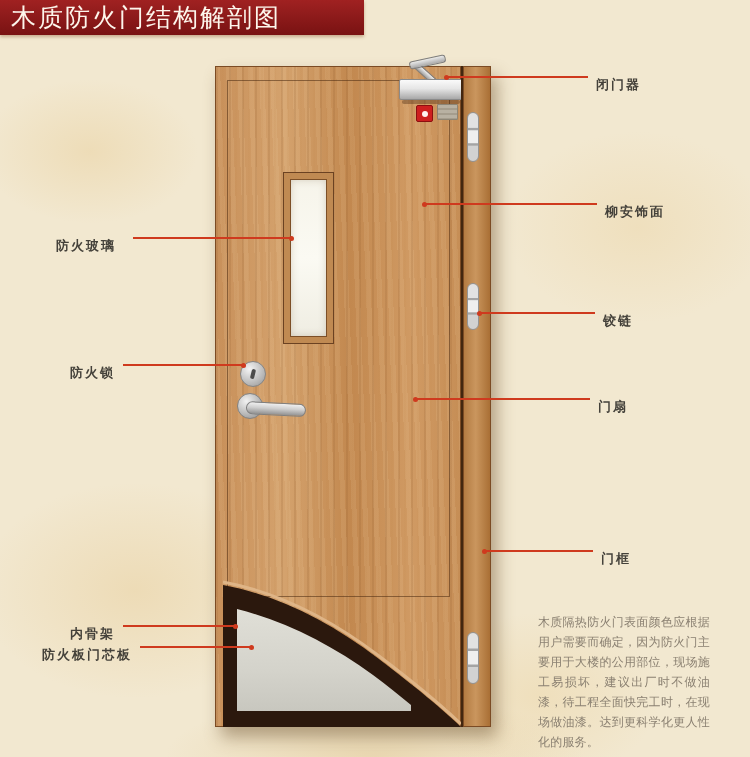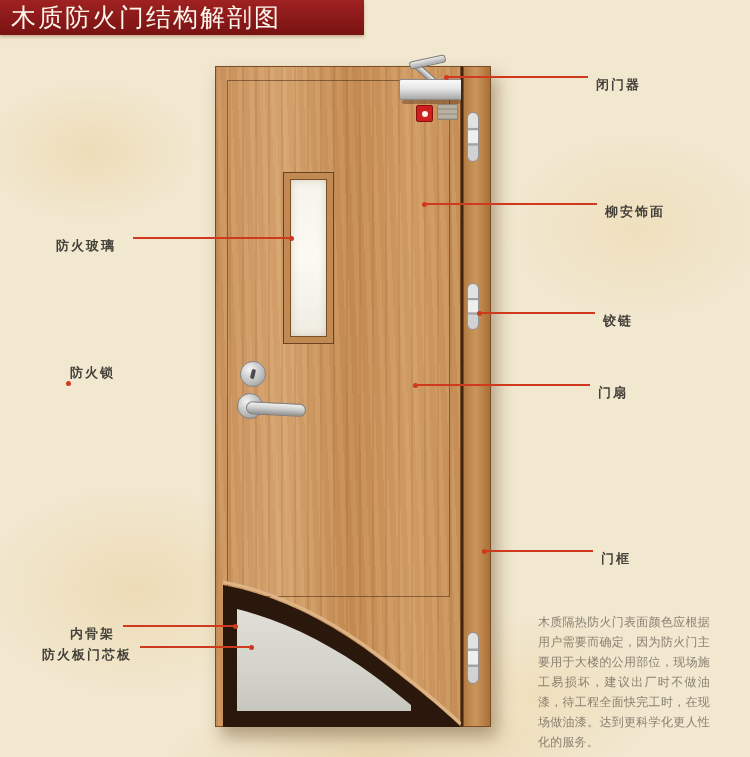--- a/index.html
+++ b/index.html
@@ -138,28 +138,28 @@
   .ann .ln{ flex:1; height:2px; background:#cf3a1e; position:relative; }
   .ann.left .t{ margin-right:8px; }
   .ann.right .t{ margin-left:8px; }
   .ann .ln i{
     position:absolute; top:-1.5px; width:5px; height:5px; border-radius:50%; background:#cf3a1e;
   }
   .ann.left .ln i{ right:-1px; }
   .ann.right .ln i{ left:-1px; }
 
   .ann.a-glass { left:56px;  top:237px; width:237px;gap:9px; }
-  .ann.a-lock  { left:70px;  top:364px; width:175px;flex-direction:column; }
+  .ann.a-lock  { left:70px;  top:364px; width:175px; }
   .ann.a-skel  { left:70px;  top:625px; width:167px; }
   .ann.a-core  { left:35px;  top:646px; width:218px;padding-left:7px; }
 
   .ann.a-closer{ left:445px; top:76px;  width:196px; }
   .ann.a-veneer{ left:423px; top:203px; width:242px; }
   .ann.a-hinge { left:478px; top:292px; width:155px;margin-top:20px; }
-  .ann.a-leafl { left:414px; top:384px; width:214px; }
+  .ann.a-leafl { left:414px; top:398px; width:214px; }
   .ann.a-frame { left:483px; top:550px; width:148px; }
 
   
   .desc{
     position:absolute; left:538px; top:612px; width:172px;
     font-size:12px; line-height:20px; color:#8b8172; letter-spacing:.2px;
     text-align:justify; word-break:break-all;
   }
 </style>
 </head>

